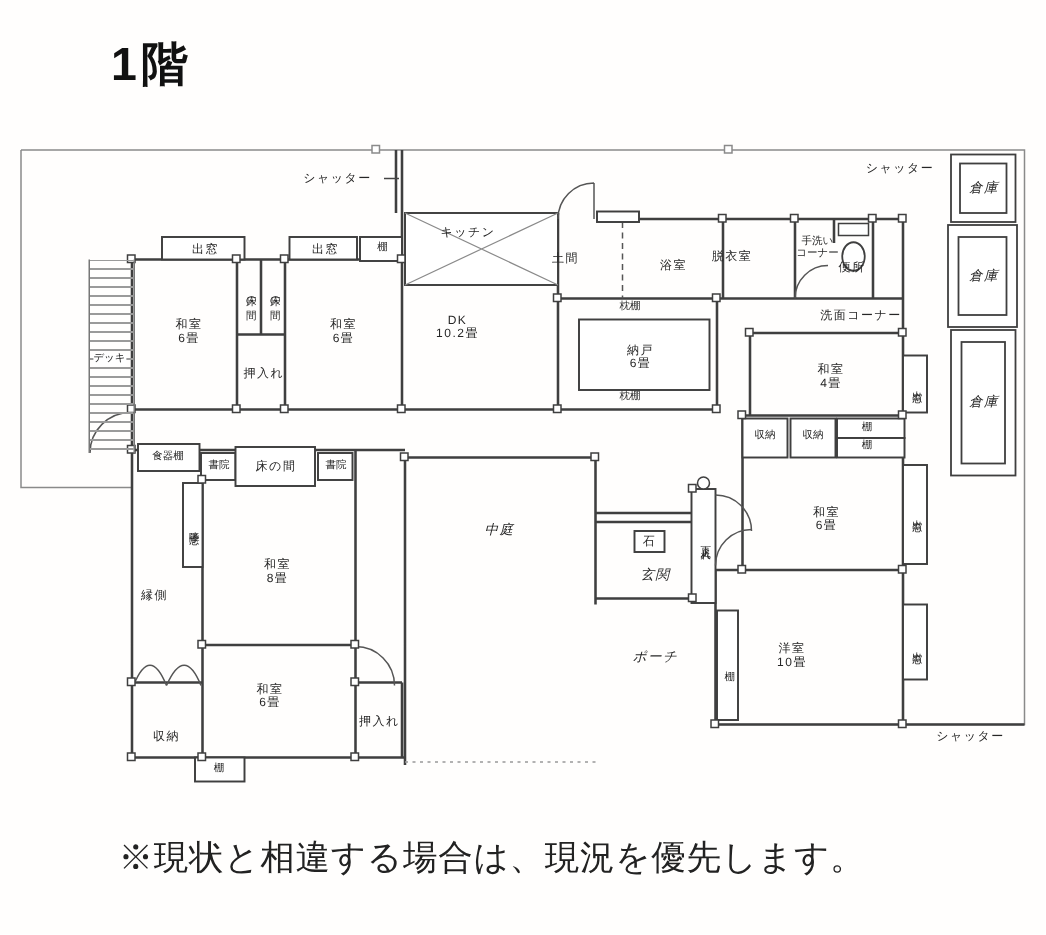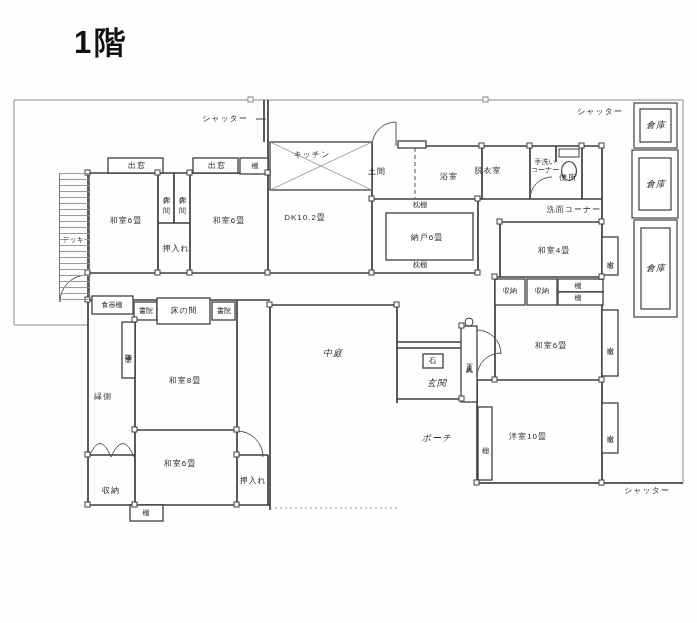--- a/index.html
+++ b/index.html
@@ -4,21 +4,21 @@
 <style>
   html,body{margin:0;padding:0;background:#fff;}
   #canvas{position:relative;width:697px;height:623px;background:#fffefd;overflow:hidden;
           font-family:"Liberation Sans",sans-serif;color:#1c1c1c;}
   #plan-svg{position:absolute;left:0;top:0;}
   .lbl{position:absolute;transform:translate(-50%,-50%);font-size:8px;line-height:1.15;
        white-space:nowrap;color:#262626;letter-spacing:1px;z-index:5;}
   .fs7{font-size:7px;letter-spacing:0;}
   .fs9{font-size:9px;font-style:italic;}
   .v{writing-mode:vertical-rl;letter-spacing:1px;}
-  .room{display:flex;flex-direction:row;align-items:center;letter-spacing:1px;}
+  .room{display:flex;flex-direction:column;align-items:center;letter-spacing:1px;}
   .two{display:flex;flex-direction:column;align-items:center;letter-spacing:0;}
   .title{position:absolute;left:74px;top:22px;font-size:31px;font-weight:bold;
          letter-spacing:3px;color:#111;z-index:6;}
   .note{position:absolute;left:79px;top:556px;font-size:23px;letter-spacing:0.5px;
         color:#222;font-family:"Liberation Serif",serif;z-index:6;}
   .deck{position:absolute;left:59px;top:173px;width:29px;height:129px;z-index:1;
         background:repeating-linear-gradient(180deg,#9a9a9a 0 1px,transparent 1px 6px);
         border-left:1px solid #777;border-right:1px solid #777;}
 </style>
 </head>
@@ -237,13 +237,14 @@
   </div>
   <div class="lbl room" style="left:180px;top:464px">
     <span>和室</span>
     <span>6畳</span>
   </div>
   <span class="lbl" style="left:253px;top:481px">押入れ</span>
   <span class="lbl" style="left:111px;top:491px">収納</span>
   <span class="lbl fs7" style="left:146px;top:513px">棚</span>
   <span class="lbl fs7" style="left:73px;top:240px;background:#fff">デッキ</span>
 
+  <div class="note">※現状と相違する場合は、現況を優先します。</div>
 </div>
 
 </body></html>

